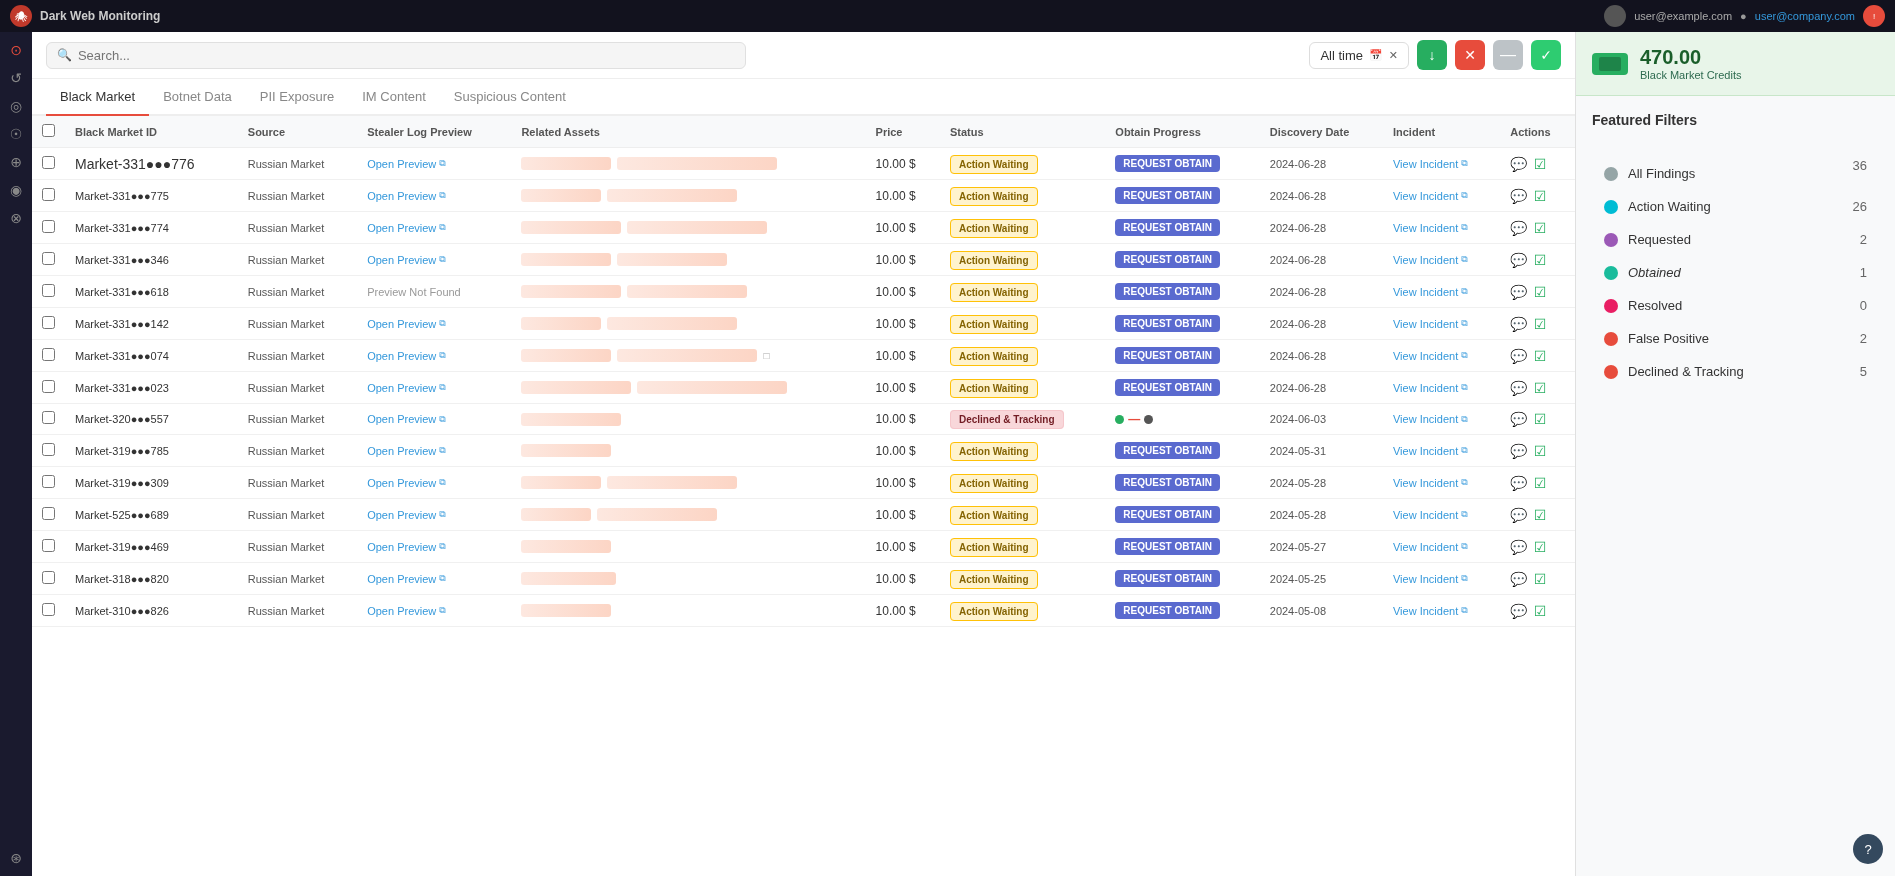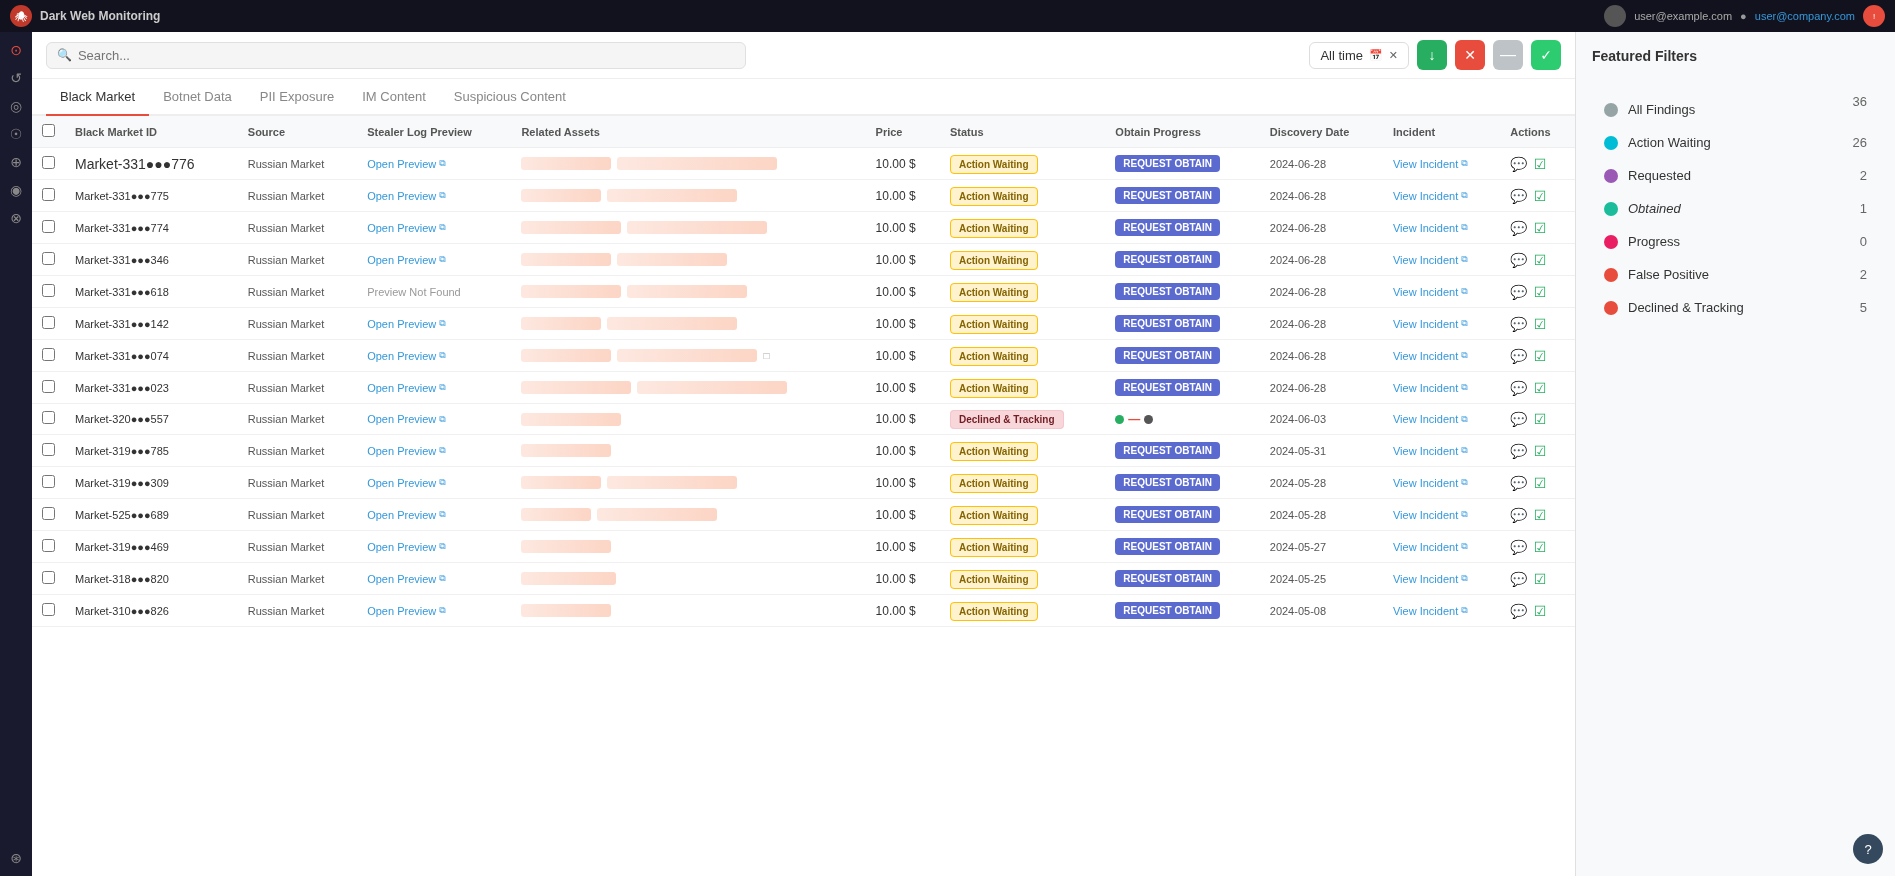--- a/index.html
+++ b/index.html
@@ -519,20 +519,29 @@
       </div>
     </td>
   </tr>
           </tbody>
       </table>
     </div>
   </div>
 
   <div style="width:320px;background:#f8f9fa;border-left:1px solid #e0e0e0;flex-shrink:0;overflow-y:auto;display:flex;flex-direction:column;">
 
+    <div style="background:#e8f5e9;border-bottom:1px solid #c8e6c9;padding:14px 16px;display:flex;align-items:center;gap:12px;">
+      <div style="width:36px;height:22px;background:#27ae60;border-radius:4px;display:flex;align-items:center;justify-content:center;">
+        <div style="width:22px;height:14px;background:#1e8449;border-radius:2px;"></div>
+      </div>
+      <div>
+        <div style="font-size:20px;font-weight:700;color:#1a5e2a;">470.00</div>
+        <div style="font-size:11px;color:#2d6a4f;">Black Market Credits</div>
+      </div>
+    </div>
 
     <div style="padding:16px;">
       <div style="font-size:14px;font-weight:600;color:#333;margin-bottom:14px;">Featured Filters</div>
 
       <div id="filters-list">
           <div style="display: flex; align-items: center; justify-content: space-between; padding: 8px 12px; border-radius: 6px; cursor: pointer; margin-bottom: 2px;">
     <div style="display:flex;align-items:center;gap:10px;margin-top:16px;">
       <span style="width:14px;height:14px;border-radius:50%;background:#95a5a6;display:inline-block;flex-shrink:0;"></span>
       <span style="font-size:13px;color:#333;">All Findings</span>
     </div>
@@ -555,21 +564,21 @@
           <div style="display: flex; align-items: center; justify-content: space-between; padding: 8px 12px; border-radius: 6px; cursor: pointer; margin-bottom: 2px;">
     <div style="display:flex;align-items:center;gap:10px;">
       <span style="width:14px;height:14px;border-radius:50%;background:#1abc9c;display:inline-block;flex-shrink:0;"></span>
       <span style="font-size:13px;color:#333;font-style:italic;">Obtained</span>
     </div>
     <span style="font-size:13px;color:#666;font-weight:500;">1</span>
   </div>
           <div style="display: flex; align-items: center; justify-content: space-between; padding: 8px 12px; border-radius: 6px; cursor: pointer; margin-bottom: 2px;">
     <div style="display:flex;align-items:center;gap:10px;">
       <span style="width:14px;height:14px;border-radius:50%;background:#e91e63;display:inline-block;flex-shrink:0;"></span>
-      <span style="font-size:13px;color:#333;">Progress</span>
+      <span style="font-size:13px;color:#333;">Resolved</span>
     </div>
     <span style="font-size:13px;color:#666;font-weight:500;">0</span>
   </div>
           <div style="display: flex; align-items: center; justify-content: space-between; padding: 8px 12px; border-radius: 6px; cursor: pointer; margin-bottom: 2px;">
     <div style="display:flex;align-items:center;gap:10px;">
       <span style="width:14px;height:14px;border-radius:50%;background:#e74c3c;display:inline-block;flex-shrink:0;"></span>
       <span style="font-size:13px;color:#333;">False Positive</span>
     </div>
     <span style="font-size:13px;color:#666;font-weight:500;">2</span>
   </div>

